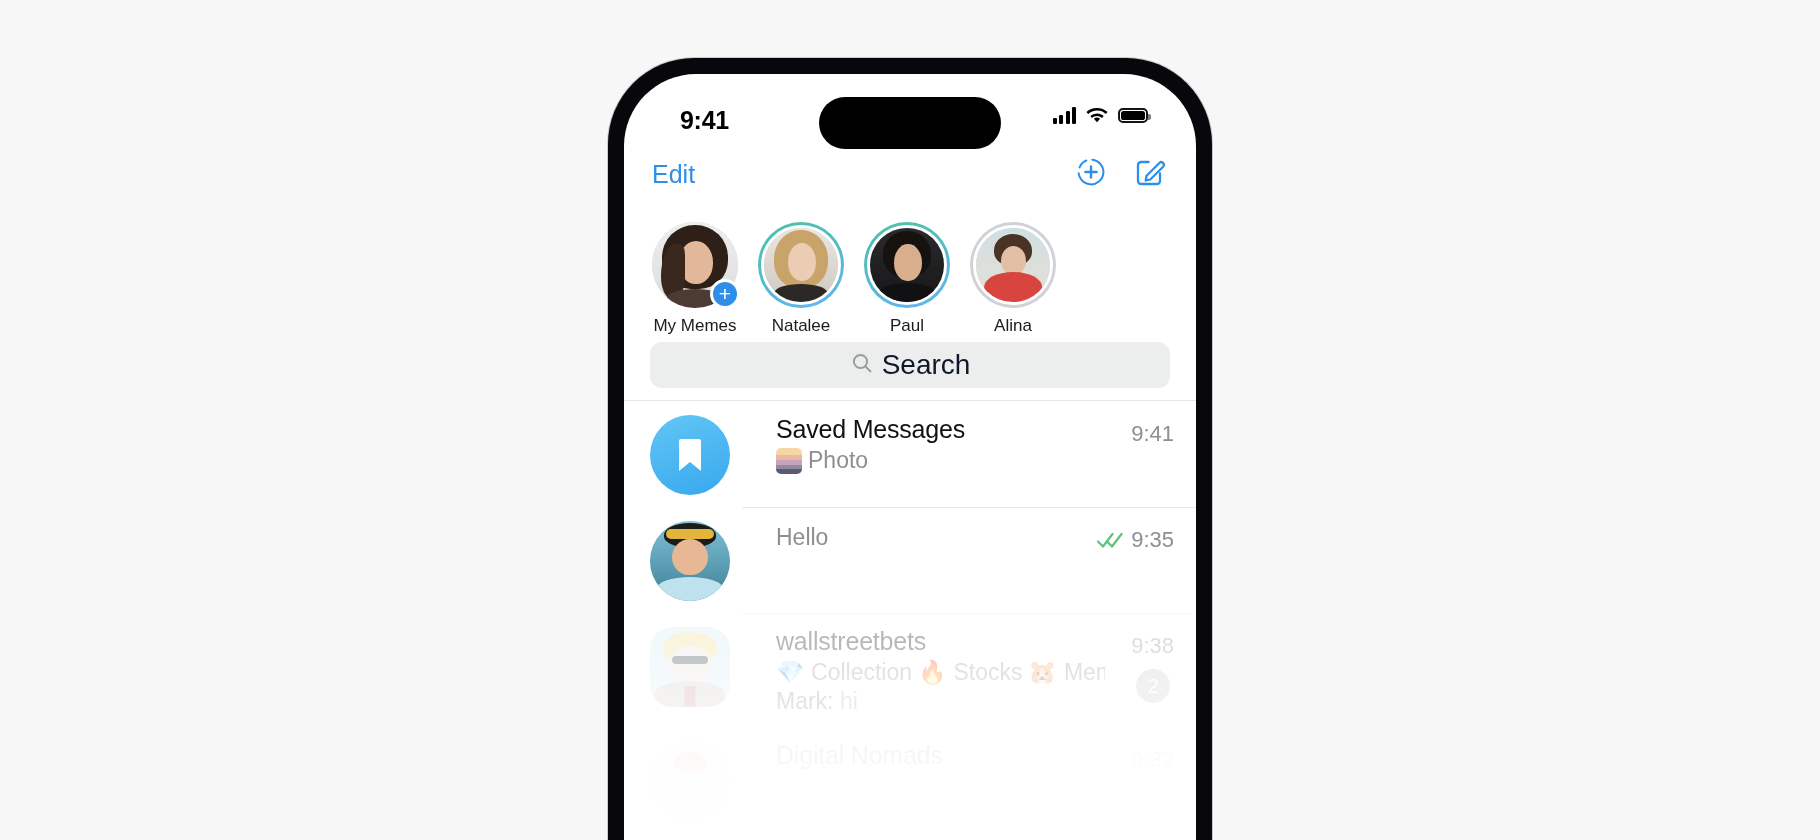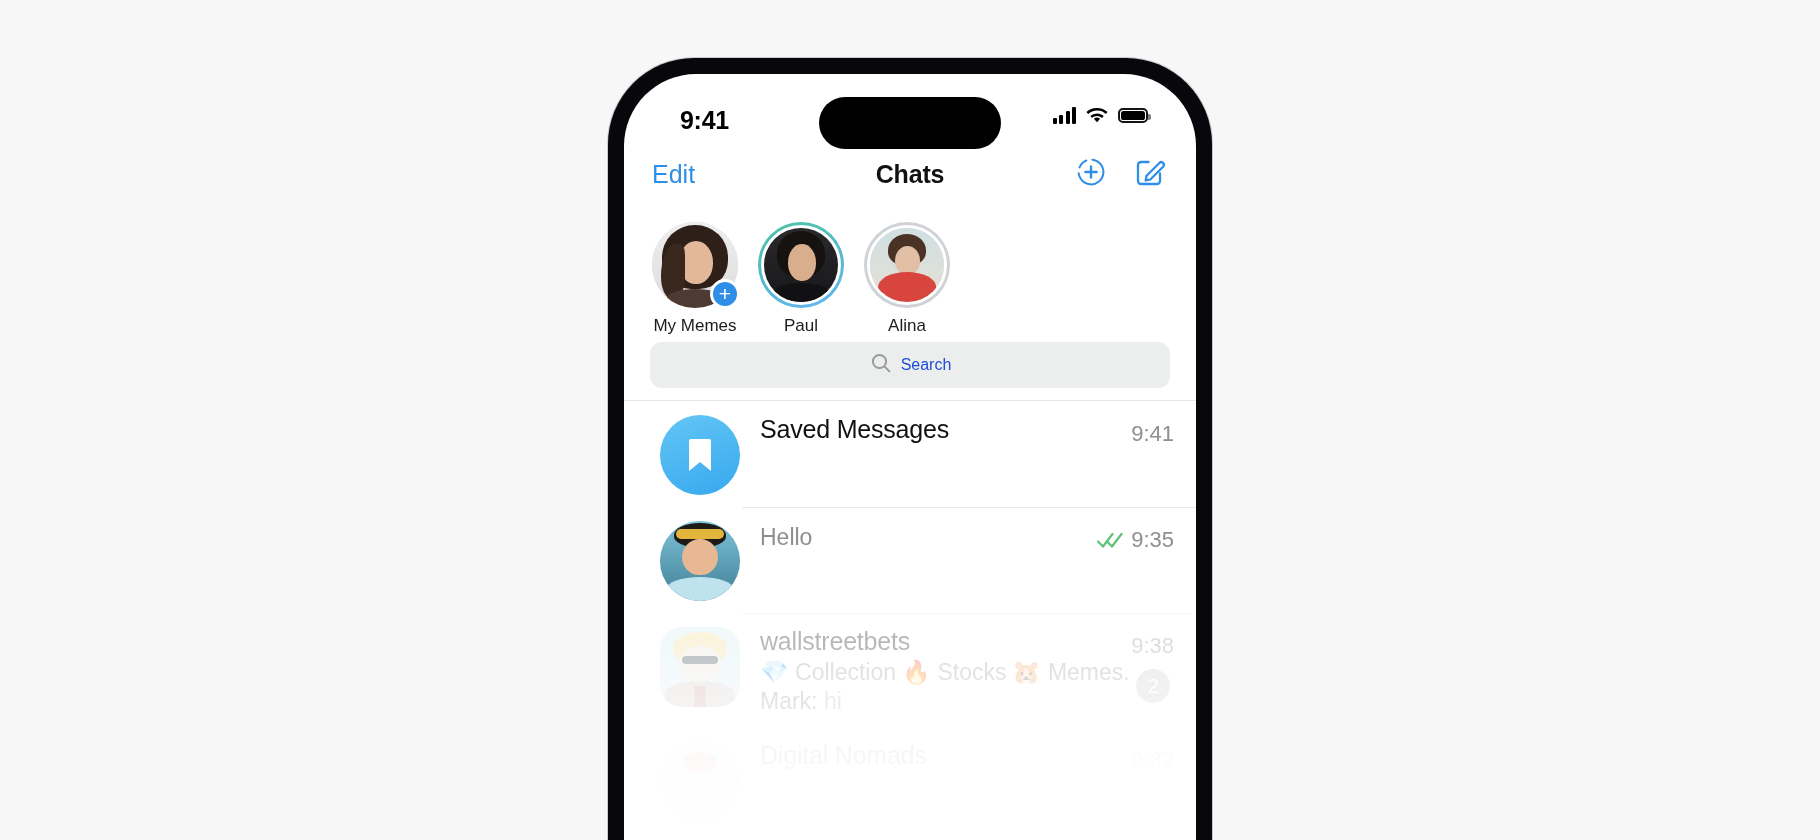--- a/index.html
+++ b/index.html
@@ -202,30 +202,31 @@
     position: relative;
     height: 46px;
     border-radius: 12px;
     background: #eceded;
     display: flex;
     align-items: center;
     justify-content: center;
     gap: 8px;
     cursor: text;
   }
-  #search-placeholder { font-size: 16px; color: #1d4ed8; }
+  #search-placeholder { font-size: 28px; color: #0f172a; }
 
   
   #chat-list { border-top: 1px solid #e6e6e8; }
   .chat-row {
     position: relative;
     display: flex;
     align-items: flex-start;
-    padding: 14px 22px 12px 36px;
+    padding: 14px 22px 12px 26px;
     cursor: pointer;
+    gap: 26px;
   }
   .chat-row + .chat-row::before {
     content: "";
     position: absolute;
     left: 118px; right: 0; top: 0;
     height: 1px;
     background: #e9e9eb;
   }
   .chat-av {
     position: relative;
@@ -325,21 +326,20 @@
             </svg>
           </span>
           <span class="battery-icon">
             <span class="battery-fill" style="right:1.4px"></span>
           </span>
         </div>
       </div>
 
       <div id="nav-bar">
         <div id="edit-button">Edit</div>
-        <div id="nav-title">Chats</div>
         <div id="nav-actions">
           <span class="nav-icon">
             <svg width="30" height="30" viewBox="0 0 30 30">
               <circle cx="15" cy="15" r="12.4" fill="none" stroke="#2f8fe8" stroke-width="2" stroke-dasharray="46 6 10 6 10 6" stroke-linecap="round" transform="rotate(-40 15 15)"></circle>
               <path d="M15 9.4v11.2M9.4 15h11.2" stroke="#2f8fe8" stroke-width="2.4" stroke-linecap="round"></path>
             </svg>
           </span>
           <span class="nav-icon">
             <svg width="32" height="32" viewBox="0 0 32 32">
               <path d="M26 17.5V25a3 3 0 0 1-3 3H7a3 3 0 0 1-3-3V9a3 3 0 0 1 3-3h7.6" fill="none" stroke="#2f8fe8" stroke-width="2.3" stroke-linecap="round"></path>
@@ -360,20 +360,33 @@
                 <span class="face" style="left:31%;top:22%;width:40%;height:50%;background:#e3b79a"></span>
                 <span class="hair" style="left:10%;top:26%;width:28%;height:62%;background:#3a281f;border-radius:60% 20% 40% 40%"></span>
                 <span class="body" style="bottom:0;width:66%;height:22%;background:#4d3b33"></span>
               </span>
             </div>
             <div class="add-badge">+</div>
           </div>
           <div class="story-label">My Memes</div>
         </div>
 
+        <div class="story">
+          <div class="story-ring unread">
+            <div class="story-av">
+              <span class="ph">
+                <span class="bg" style="background:linear-gradient(#e9e6e2,#cfc8c0)"></span>
+                <span class="hair" style="left:14%;top:3%;width:72%;height:78%;background:#c8a36a"></span>
+                <span class="face" style="left:32%;top:20%;width:38%;height:52%;background:#eccdb4"></span>
+                <span class="body" style="bottom:0;width:72%;height:24%;background:#2c2826"></span>
+              </span>
+            </div>
+          </div>
+          <div class="story-label">Natalee</div>
+        </div>
 
 
         <div class="story">
           <div class="story-ring unread">
             <div class="story-av">
               <span class="ph">
                 <span class="bg" style="background:linear-gradient(#2a2a2e,#171719)"></span>
                 <span class="hair" style="left:17%;top:4%;width:66%;height:62%;background:#15120f"></span>
                 <span class="face" style="left:32%;top:22%;width:38%;height:50%;background:#d9ae8c"></span>
                 <span class="body" style="bottom:0;width:74%;height:26%;background:#111114"></span>
@@ -414,20 +427,24 @@
       <div id="chat-list">
 
         <div class="chat-row">
           <div class="chat-av" style="background:linear-gradient(160deg,#63c6f5,#37a8ee)">
             <svg width="80" height="80" viewBox="0 0 80 80" style="position:absolute;inset:0">
               <path d="M31 24h18a2 2 0 0 1 2 2v30l-11-9-11 9V26a2 2 0 0 1 2-2z" fill="#fff"></path>
             </svg>
           </div>
           <div class="chat-main">
             <div class="chat-title">Saved Messages</div>
+            <div class="chat-sub">
+              <span class="photo-chip"></span>
+              <span>Photo</span>
+            </div>
           </div>
           <div class="chat-meta">
             <span class="chat-time">9:41</span>
           </div>
         </div>
 
         <div class="chat-row">
           <div class="chat-av">
             <span class="ph">
               <span class="bg" style="background:linear-gradient(#7fc3d8,#3f7f96)"></span>

